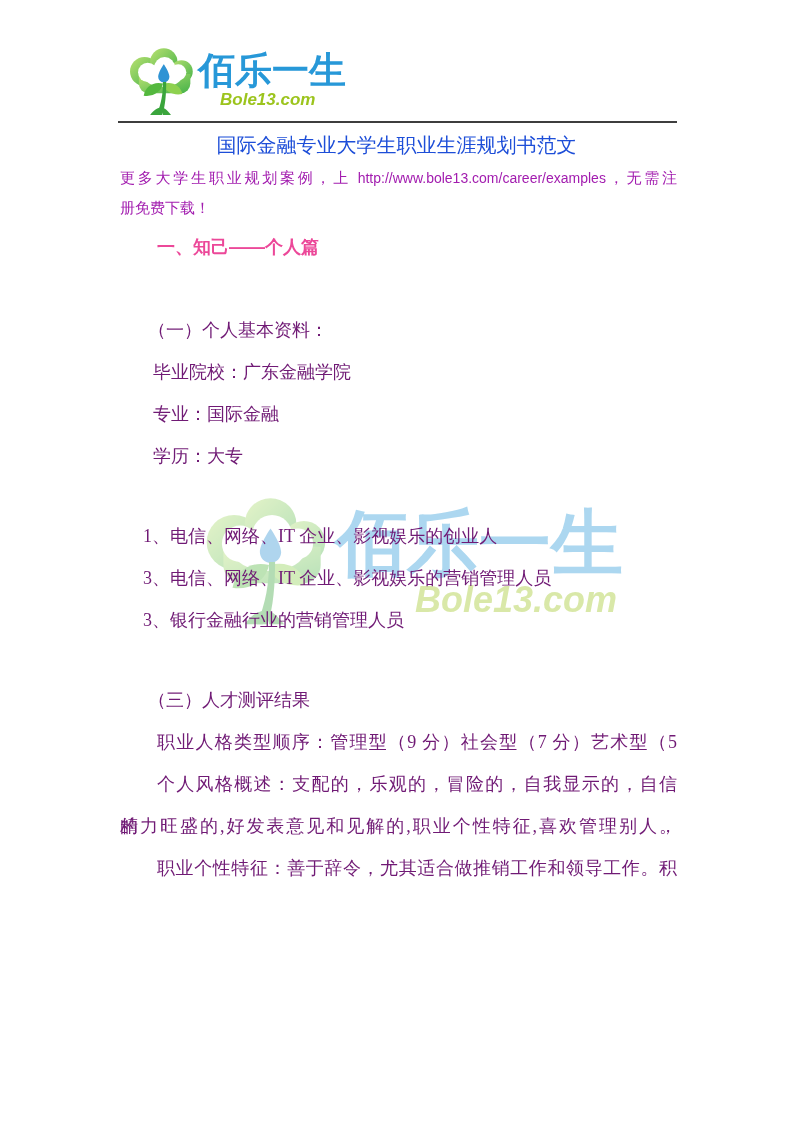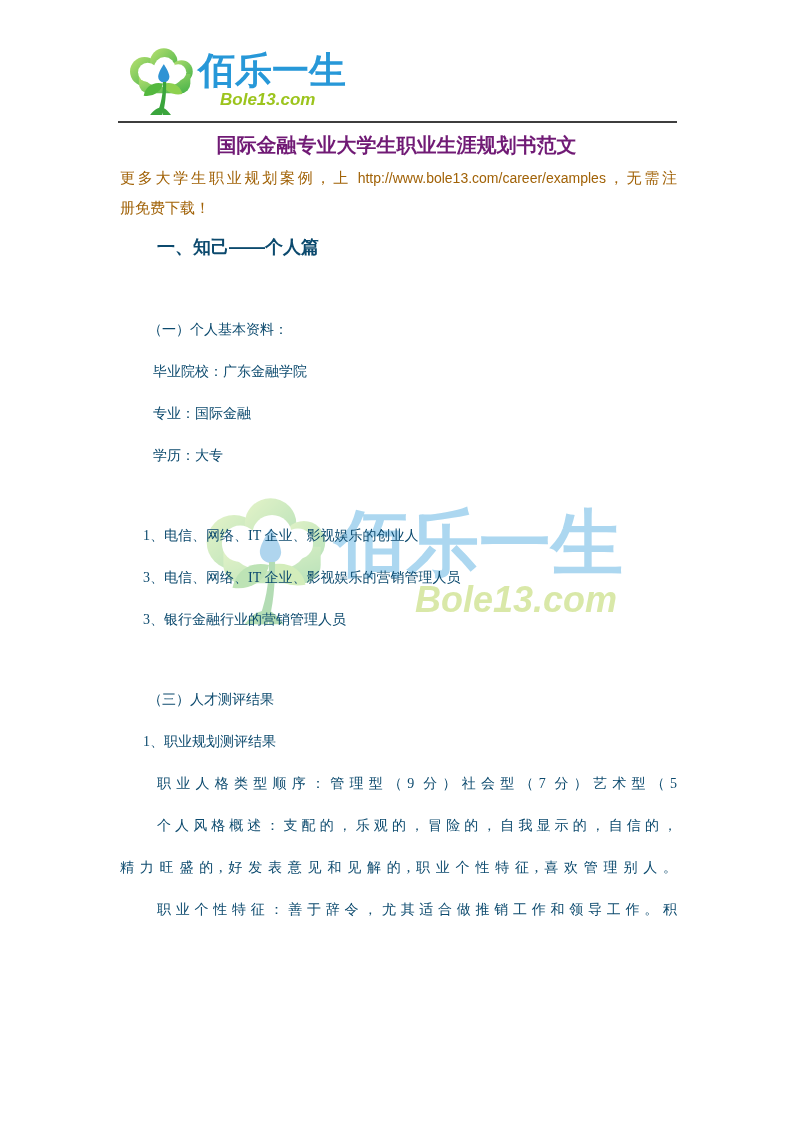--- a/index.html
+++ b/index.html
@@ -23,32 +23,32 @@
     font-family:"Liberation Sans","DejaVu Sans",sans-serif;
     font-weight:bold; font-style:italic; font-size:17px; line-height:20px;
     color:#9cc41d; padding-left:22px; margin-top:-3px;
   }
   .rule { border:none; border-top:2px solid #3e3e3e; margin:2px 116px 0 118px; }
 
   
   .title {
     margin:9px 60px 0 60px; text-align:center;
     font-family:"Liberation Sans","DejaVu Sans",sans-serif;
-    font-weight:bold; font-size:20px; line-height:26px; color:#701a75;
+    font-weight:normal; font-size:20px; line-height:26px; color:#1d4ed8;
   }
-  .intro { margin:5px 116px 0 120px; font-size:15px; color:#a16207; }
+  .intro { margin:5px 116px 0 120px; font-size:15px; color:#a21caf; }
   .intro .line { line-height:30px; }
   .intro .j { text-align:justify; text-align-last:justify; }
   .url-text { font-family:"Liberation Sans","DejaVu Sans",sans-serif; font-size:14px; }
   .heading {
     margin:8px 116px 0 120px; text-indent:37px;
     font-family:"Liberation Sans","DejaVu Sans",sans-serif;
-    font-weight:bold; font-size:18px; line-height:32px; color:#0c4a6e;
+    font-weight:bold; font-size:18px; line-height:32px; color:#ec4899;
   }
-  .bodylines { margin:46px 116px 0 120px; font-size:14px; color:#0c4a6e; }
+  .bodylines { margin:46px 116px 0 120px; font-size:18px; color:#701a75; }
   .bl { line-height:42px; height:42px; white-space:pre-wrap; }
   .bl.stretch { text-align:justify; text-align-last:justify; }
   .blank { height:38px; }
 
   
   .watermark {
     position:absolute; left:193px; top:492px; z-index:0; opacity:0.38;
     display:flex; align-items:flex-start; pointer-events:none;
   }
   .wm-icon { width:152px; height:140px; flex:0 0 auto; }
@@ -129,20 +129,19 @@
         <div class="bl" style="text-indent: 28px;">（一）个人基本资料：</div>
         <div class="bl" style="text-indent: 33px;">毕业院校：广东金融学院</div>
         <div class="bl" style="text-indent: 33px;">专业：国际金融</div>
         <div class="bl" style="text-indent: 33px;">学历：大专</div>
         <div class="blank"></div>
         <div class="bl" style="text-indent: 23px;">1、电信、网络、IT 企业、影视娱乐的创业人</div>
         <div class="bl" style="text-indent: 23px;">3、电信、网络、IT 企业、影视娱乐的营销管理人员</div>
         <div class="bl" style="text-indent: 23px;">3、银行金融行业的营销管理人员</div>
         <div class="blank"></div>
         <div class="bl" style="text-indent: 28px;">（三）人才测评结果</div>
-        <div class="bl" style="text-indent: 23px;">1、职业规划测评结果</div>
         <div class="bl stretch" style="text-indent: 37px;">职业人格类型顺序：管理型（9 分）社会型（7 分）艺术型（5</div>
         <div class="bl stretch" style="text-indent: 37px;">个人风格概述：支配的，乐观的，冒险的，自我显示的，自信的，</div>
         <div class="bl stretch" style="text-indent: 0px;">精力旺盛的,好发表意见和见解的,职业个性特征,喜欢管理别人。</div>
         <div class="bl stretch" style="text-indent: 37px;">职业个性特征：善于辞令，尤其适合做推销工作和领导工作。积</div>
       </div>
   </div>
 </div>
 
 </body></html>

